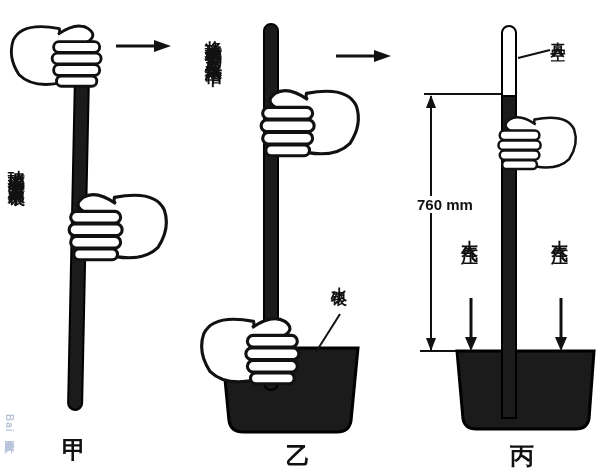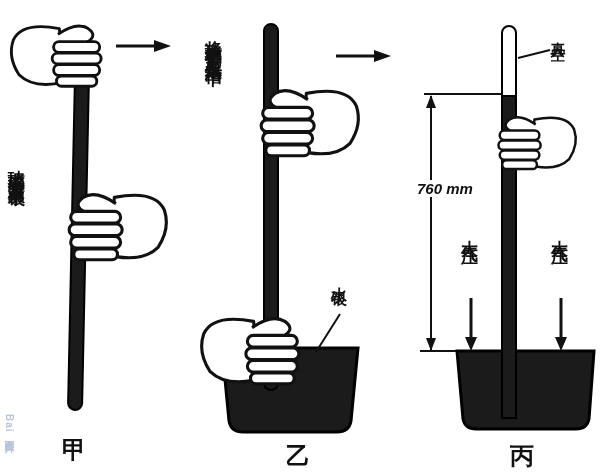--- a/index.html
+++ b/index.html
@@ -120,21 +120,21 @@
   </svg>
 
   <div class="vlabel" style="left:8px;  top:156px; font-size:17px;">玻璃管中装满水银</div>
 
   <div class="vlabel" style="left:205px; top:26px; font-size:17px;">将玻璃管倒立在水银槽中</div>
 
   <div class="vlabel" style="left:331px; top:274px; font-size:16px;">水银</div>
 
   <div class="vlabel" style="left:551px; top:30px; font-size:15px;">真空</div>
 
-  <div class="hlabel measure" style="left:414px; top:180px;font-style:italic;">760 mm</div>
+  <div class="hlabel measure" style="left:414px; top:196px;">760 mm</div>
 
   <div class="vlabel" style="left:461px; top:226px; font-size:17px; letter-spacing:5px;">大气压</div>
 
   <div class="vlabel" style="left:551px; top:226px; font-size:17px; letter-spacing:5px;">大气压</div>
 
   <div class="caption" style="left:62px;  top:434px;">甲</div>
   <div class="caption" style="left:286px; top:440px;">乙</div>
   <div class="caption" style="left:510px; top:440px;">丙</div>
 
   <div class="watermark" style="left:2px; top:414px;">Bai度图片</div>

